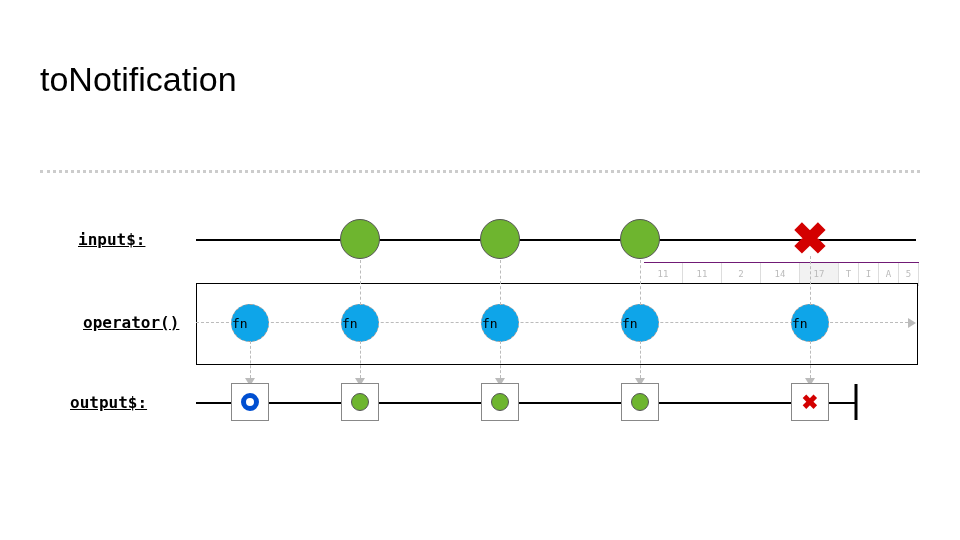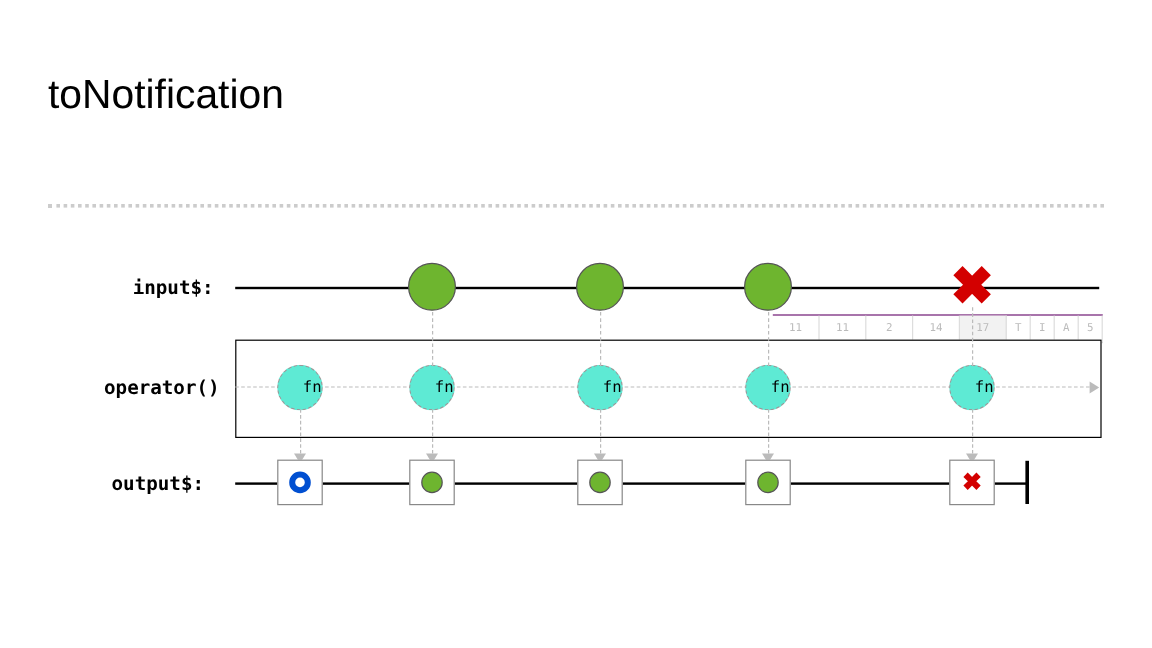--- a/index.html
+++ b/index.html
@@ -1,22 +1,22 @@
 <!DOCTYPE html>
 <html><head>
 <meta charset="utf-8">
 <style>
   html,body{margin:0;padding:0;width:960px;height:540px;background:#fff;font-family:"Helvetica Neue",Arial,sans-serif;color:#000;}
   .title{position:absolute;left:40px;top:60px;font-size:34px;font-weight:400;}
-  .row-label{position:absolute;font-family:"Menlo","Consolas",monospace;font-size:16px;font-weight:700;text-align:right;width:100px;}
+  .row-label{position:absolute;font-family:"Menlo","Consolas",monospace;font-size:16px;font-weight:700;width:100px;text-decoration:underline;}
   .timeline{position:absolute;height:2px;background:#000;}
   .divider{position:absolute;left:40px;top:170px;right:40px;border-top:3.5px dotted #ccc;}
   .op-box{position:absolute;border:1px solid #000;background:#fff;}
   .circle-solid{position:absolute;border-radius:50%;background:#6eb52f;border:1.5px solid #555;width:40px;height:40px;transform:translate(-50%,-50%);box-sizing:border-box;}
-  .fn-node{position:absolute;width:36px;height:36px;border-radius:50%;border:1.5px dashed #999;background:#5eead4;transform:translate(-50%,-50%);display:flex;align-items:center;justify-content:flex-end;font-family:monospace;font-size:13px;}
+  .fn-node{position:absolute;width:36px;height:36px;border-radius:50%;border:1.5px dashed #999;background:#0ea5e9;transform:translate(-50%,-50%);display:flex;align-items:center;justify-content:flex-start;font-family:monospace;font-size:13px;}
   .out-box{position:absolute;width:36px;height:36px;border:1.5px solid #888;background:#fff;transform:translate(-50%,-50%);display:flex;align-items:center;justify-content:center;}
   .out-dot-green{width:16px;height:16px;border-radius:50%;background:#6eb52f;border:1px solid #555;}
   .out-ring-blue{width:18px;height:18px;border-radius:50%;border:5px solid #004fd1;background:transparent;box-sizing:border-box;}
   .out-x-red{color:#d30000;font-weight:900;font-size:20px;line-height:1;}
   .big-x{position:absolute;transform:translate(-50%,-50%);color:#d30000;font-weight:900;font-size:44px;line-height:1;}
   .term{position:absolute;width:3px;height:36px;background:#000;transform:translate(-50%,-50%);}
   .ruler{position:absolute;height:22px;border-top:1px solid #701a75;border-bottom:1px solid #ccc;display:flex;}
   .ruler .tick{flex:1;border-right:1px solid #ddd;font-size:9px;color:#bbb;display:flex;align-items:center;justify-content:center;font-family:monospace;}
   .vd{position:absolute;border-left:1.5px dashed #bbb;}
   .hd{position:absolute;border-top:1.5px dashed #bbb;}

